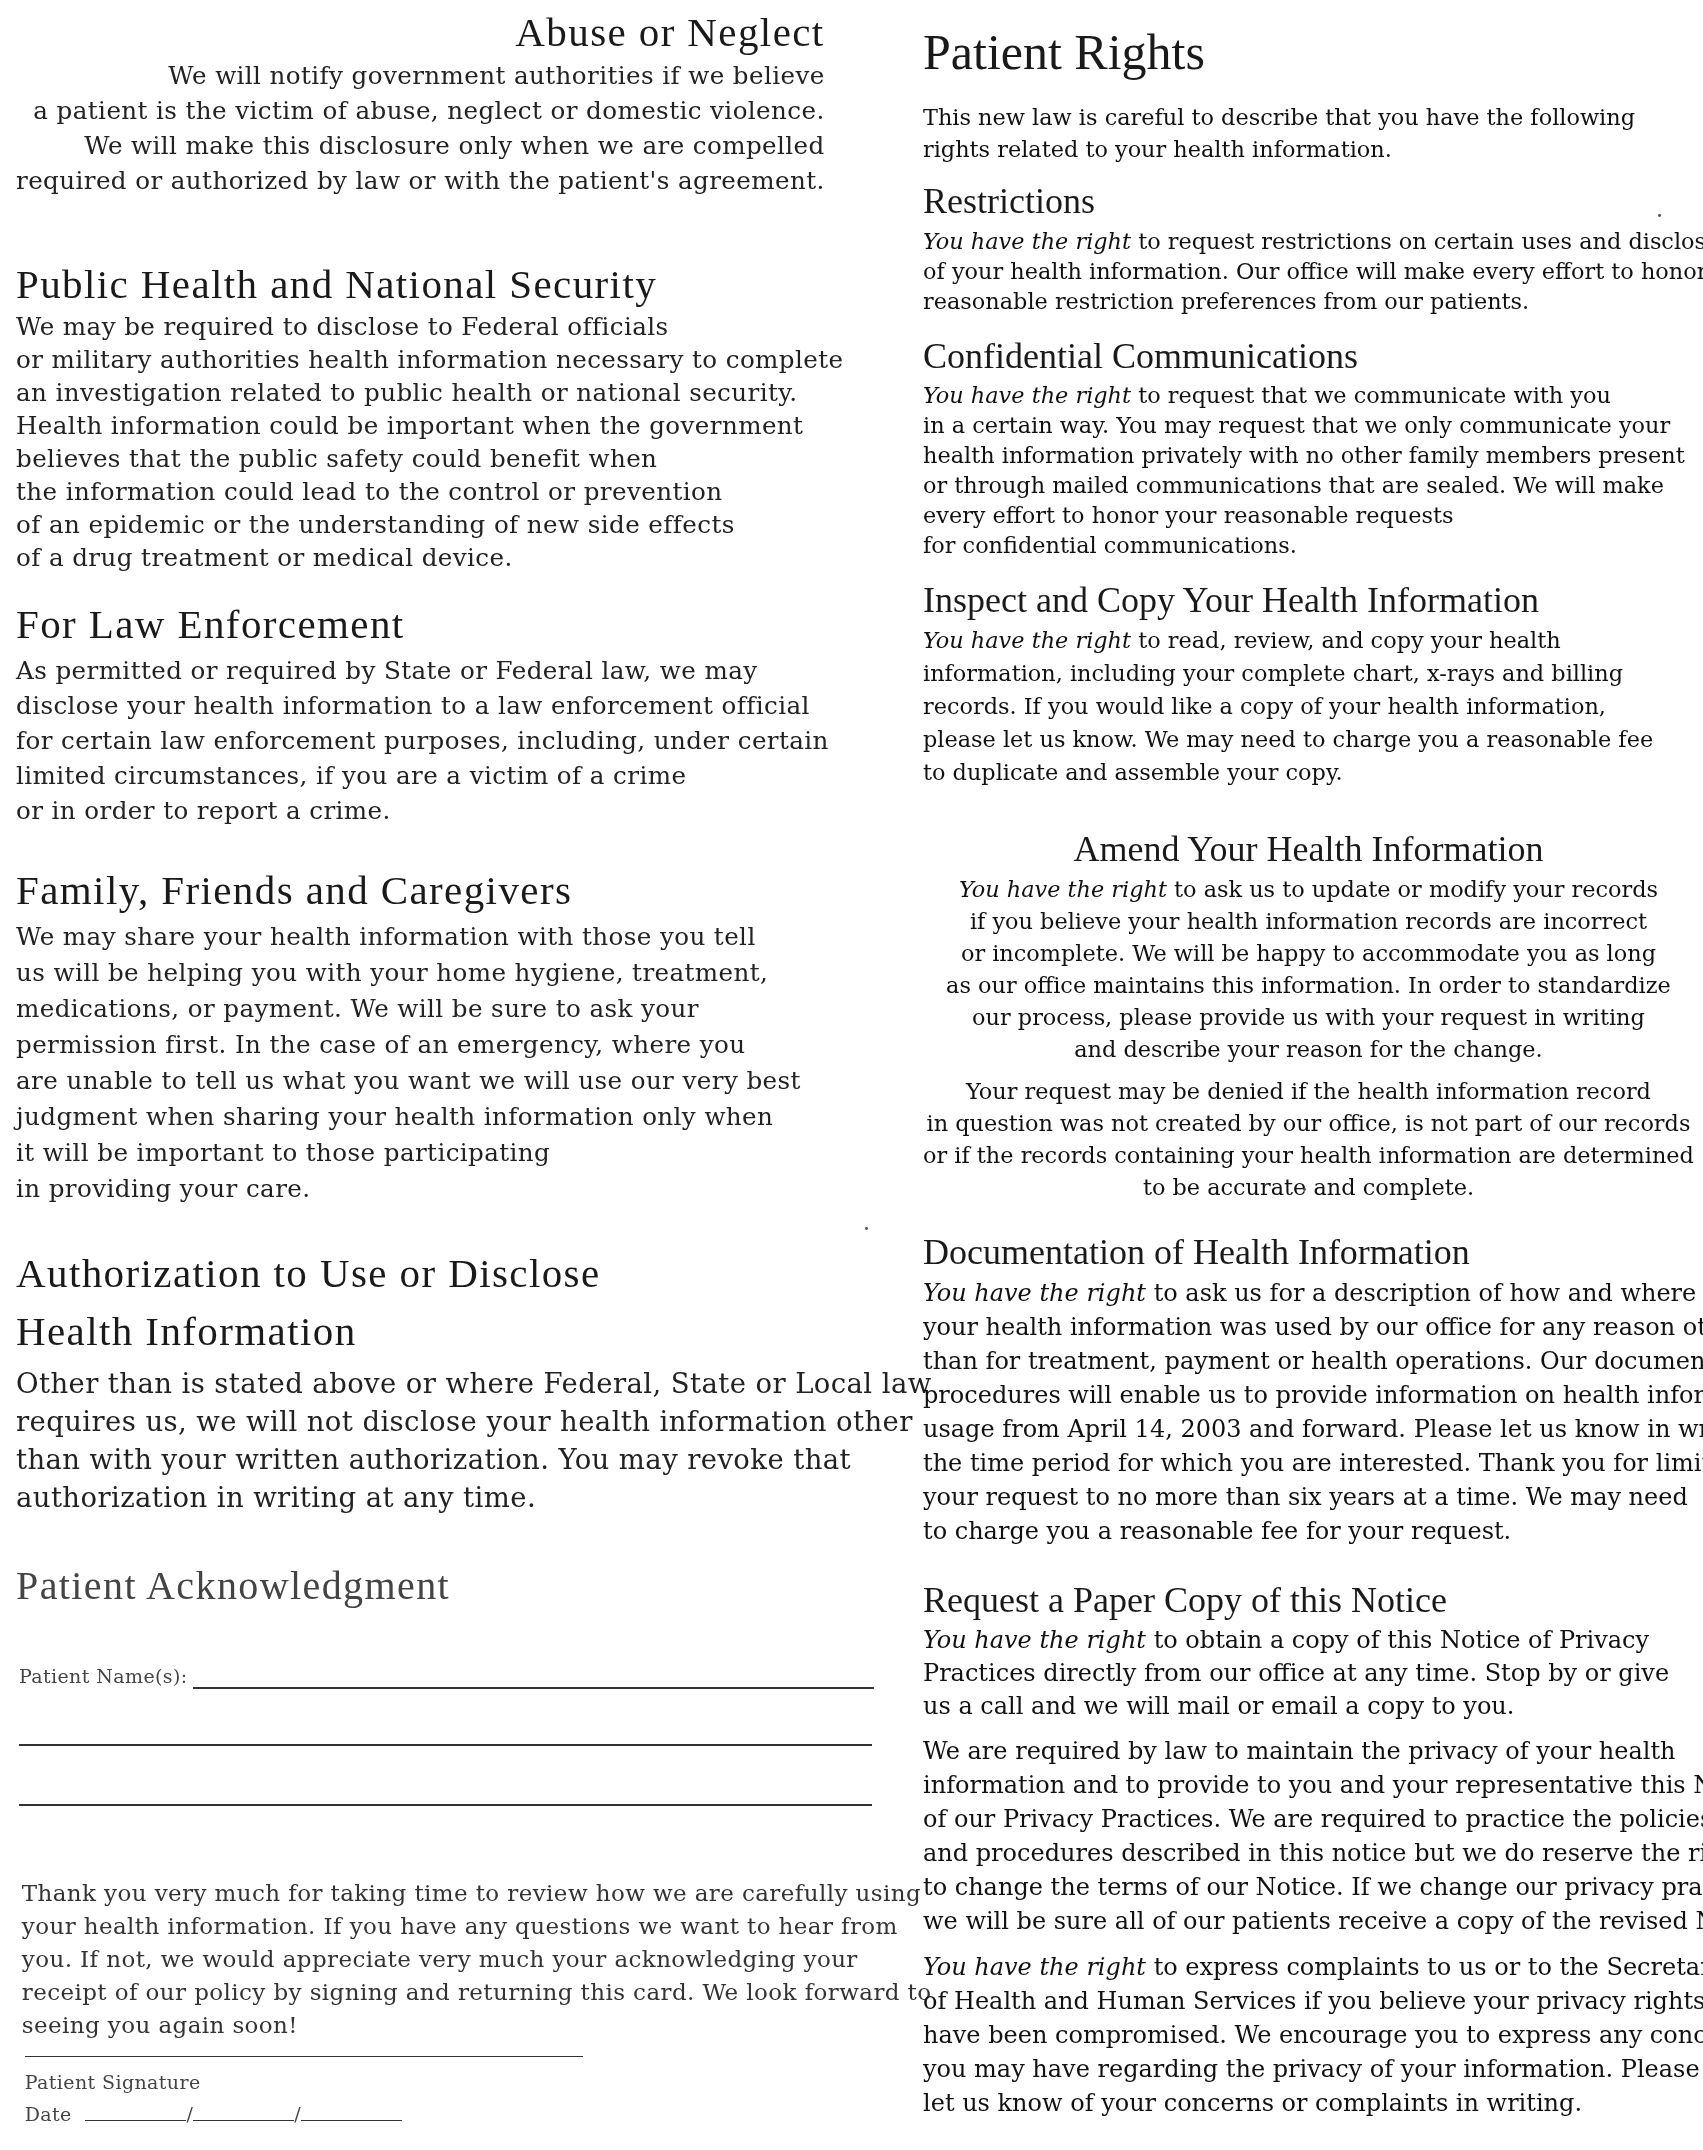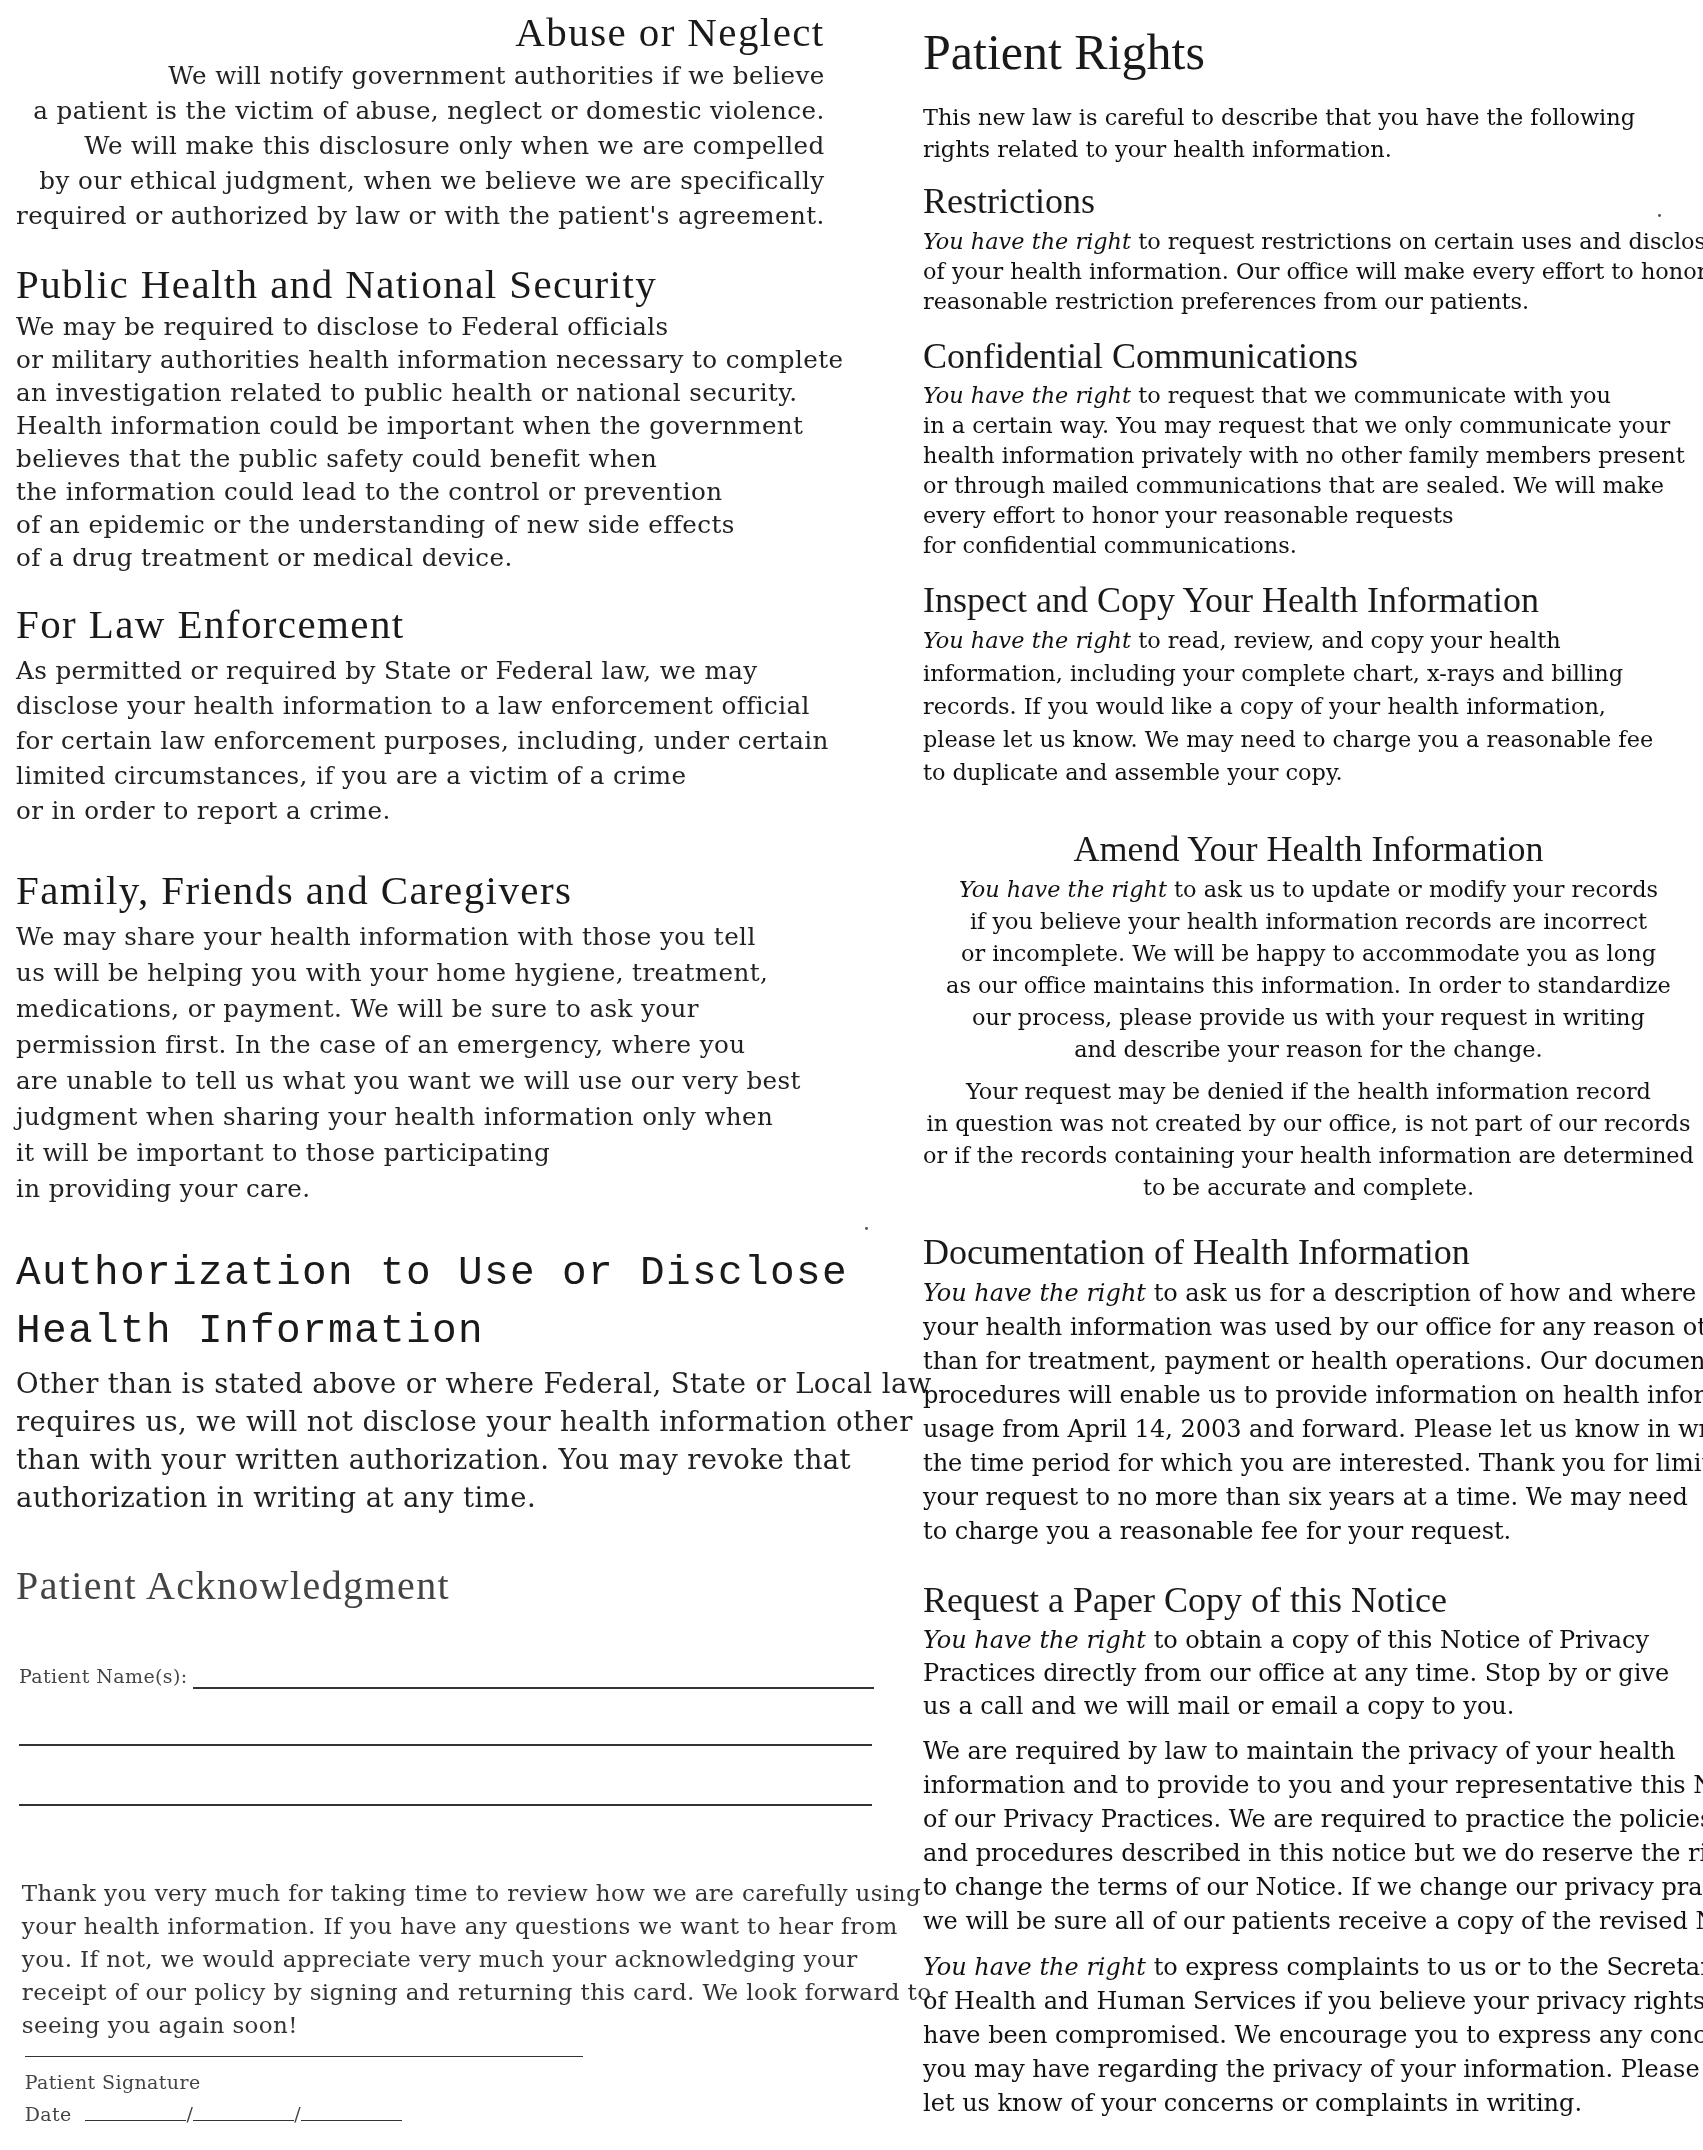--- a/index.html
+++ b/index.html
@@ -27,21 +27,20 @@
 </style>
 </head>
 <body>
 
 <section class="sec L" style="top:10px;text-align:right;">
   <h2 class="h">Abuse or Neglect</h2>
   <div class="body" style="line-height:35px;">
     <span class="line">We will notify government authorities if we believe</span>
     <span class="line">a patient is the victim of abuse, neglect or domestic violence.</span>
     <span class="line">We will make this disclosure only when we are compelled</span>
-    <span class="line">by our ethical judgment, when we believe we are specifically</span>
     <span class="line">required or authorized by law or with the patient's agreement.</span>
   </div>
 </section>
 
 <section class="sec L" style="top:262px;">
   <h2 class="h">Public Health and National Security</h2>
   <div class="body" style="line-height:33px;">
     <span class="line">We may be required to disclose to Federal officials</span>
     <span class="line">or military authorities health information necessary to complete</span>
     <span class="line">an investigation related to public health or national security.</span>
@@ -72,21 +71,21 @@
     <span class="line">medications, or payment.  We will be sure to ask your</span>
     <span class="line">permission first.  In the case of an emergency, where you</span>
     <span class="line">are unable to tell us what you want we will use our very best</span>
     <span class="line">judgment when sharing your health information only when</span>
     <span class="line">it will be important to those participating</span>
     <span class="line">in providing your care.</span>
   </div>
 </section>
 
 <section class="sec L" style="top:1244px;">
-  <h2 class="h" style="line-height:58px;font-family:Liberation Mono, monospace;">
+  <h2 class="h" style="line-height:58px;">
     <span class="line">Authorization to Use or Disclose</span>
     <span class="line">Health Information</span>
   </h2>
   <div class="body big" style="line-height:38px; margin-top:4.3px;">
     <span class="line">Other than is stated above or where Federal, State or Local law</span>
     <span class="line">requires us, we will not disclose your health information other</span>
     <span class="line">than with your written authorization.  You may revoke that</span>
     <span class="line">authorization in writing at any time.</span>
   </div>
 </section>

